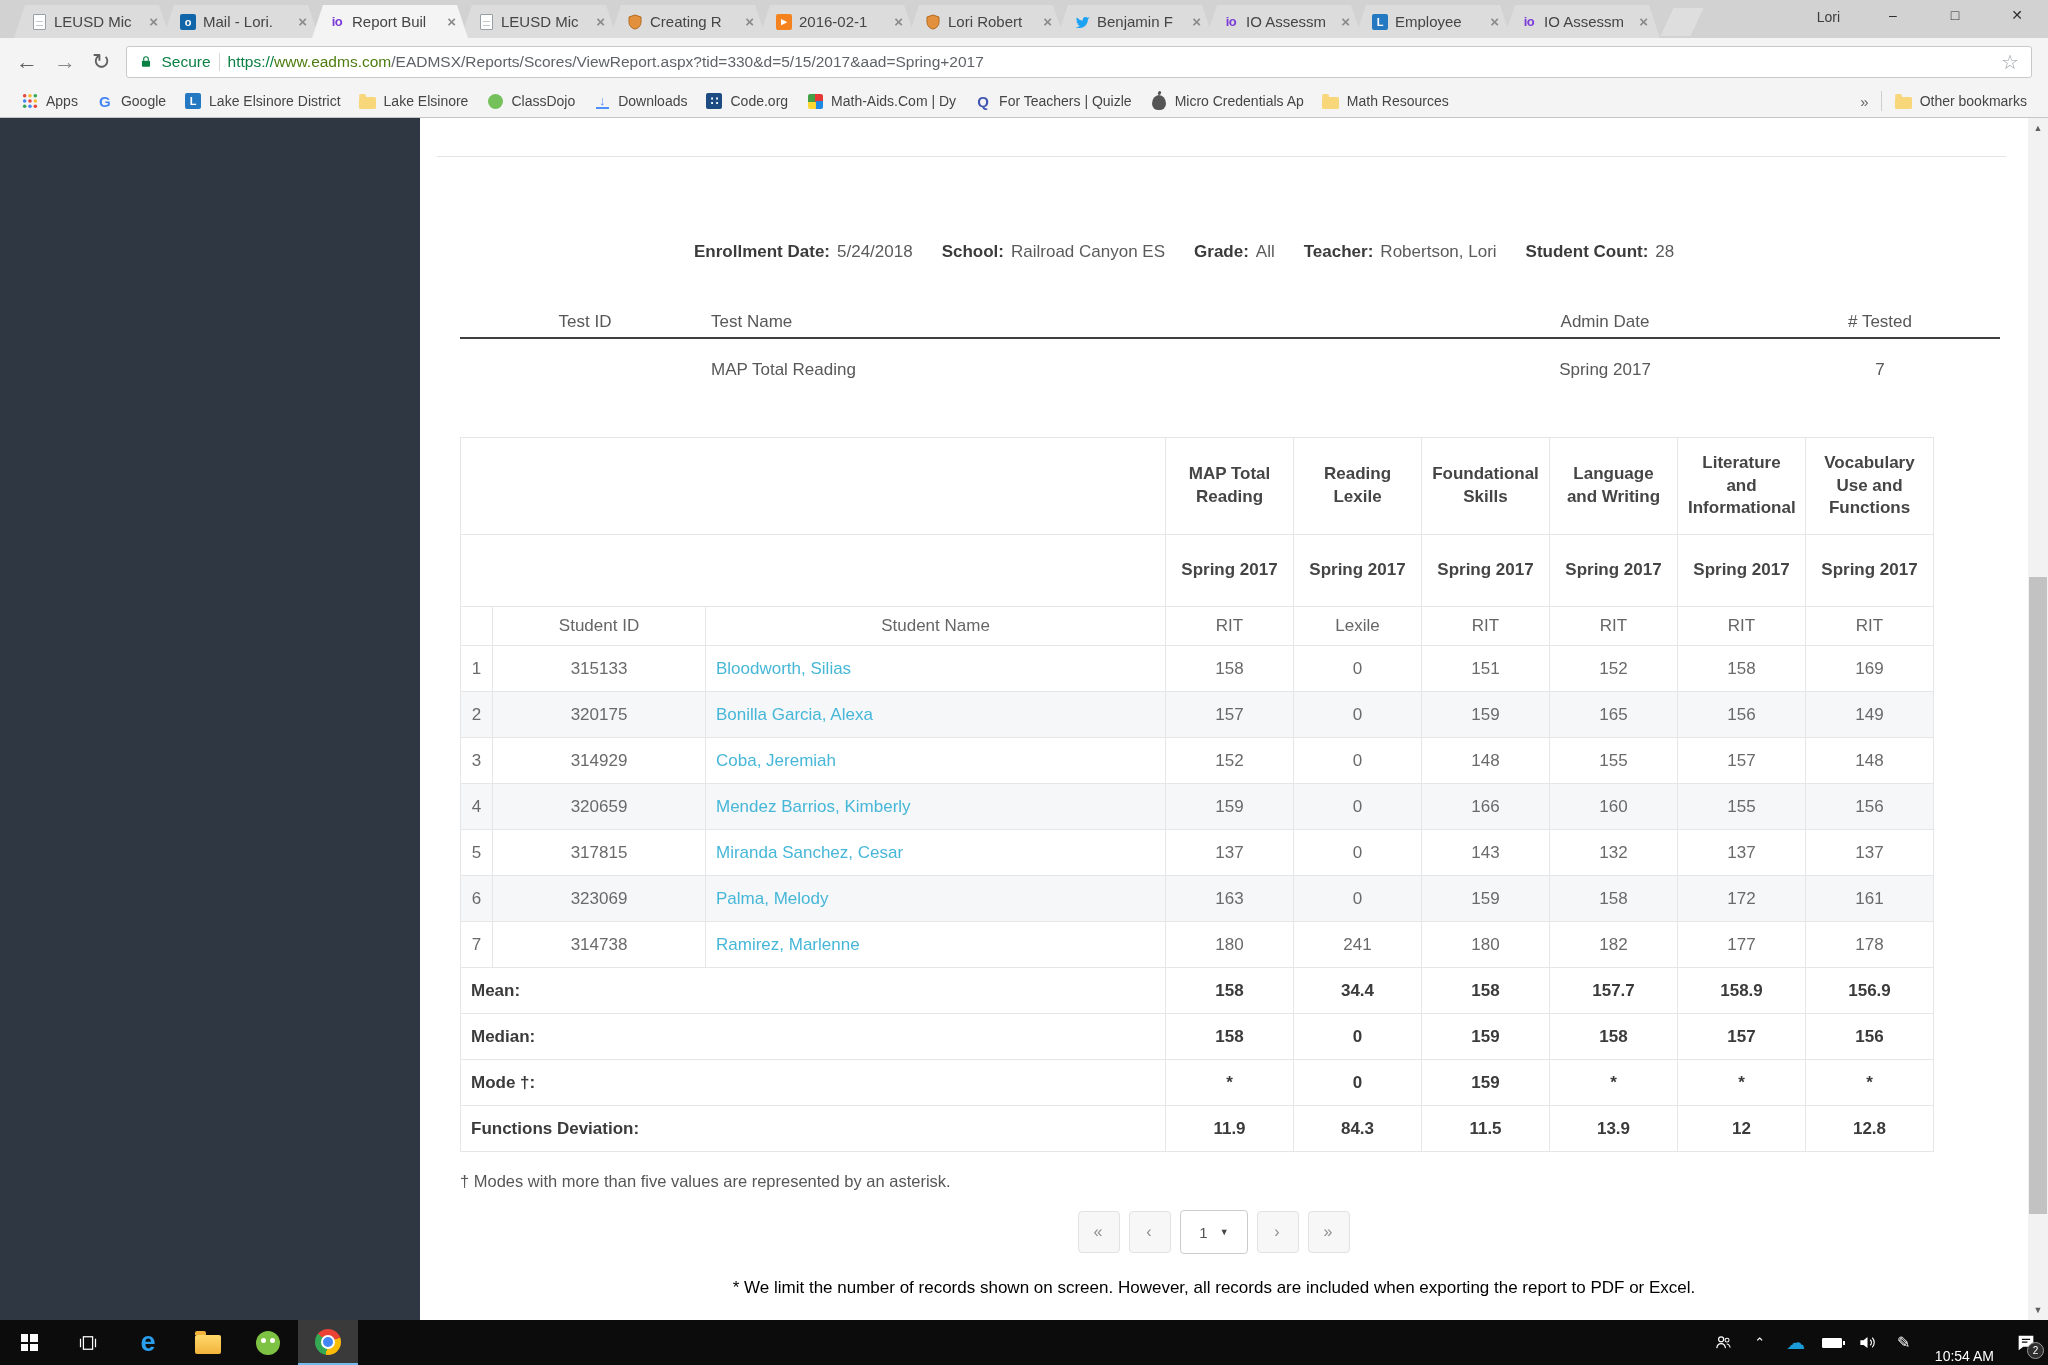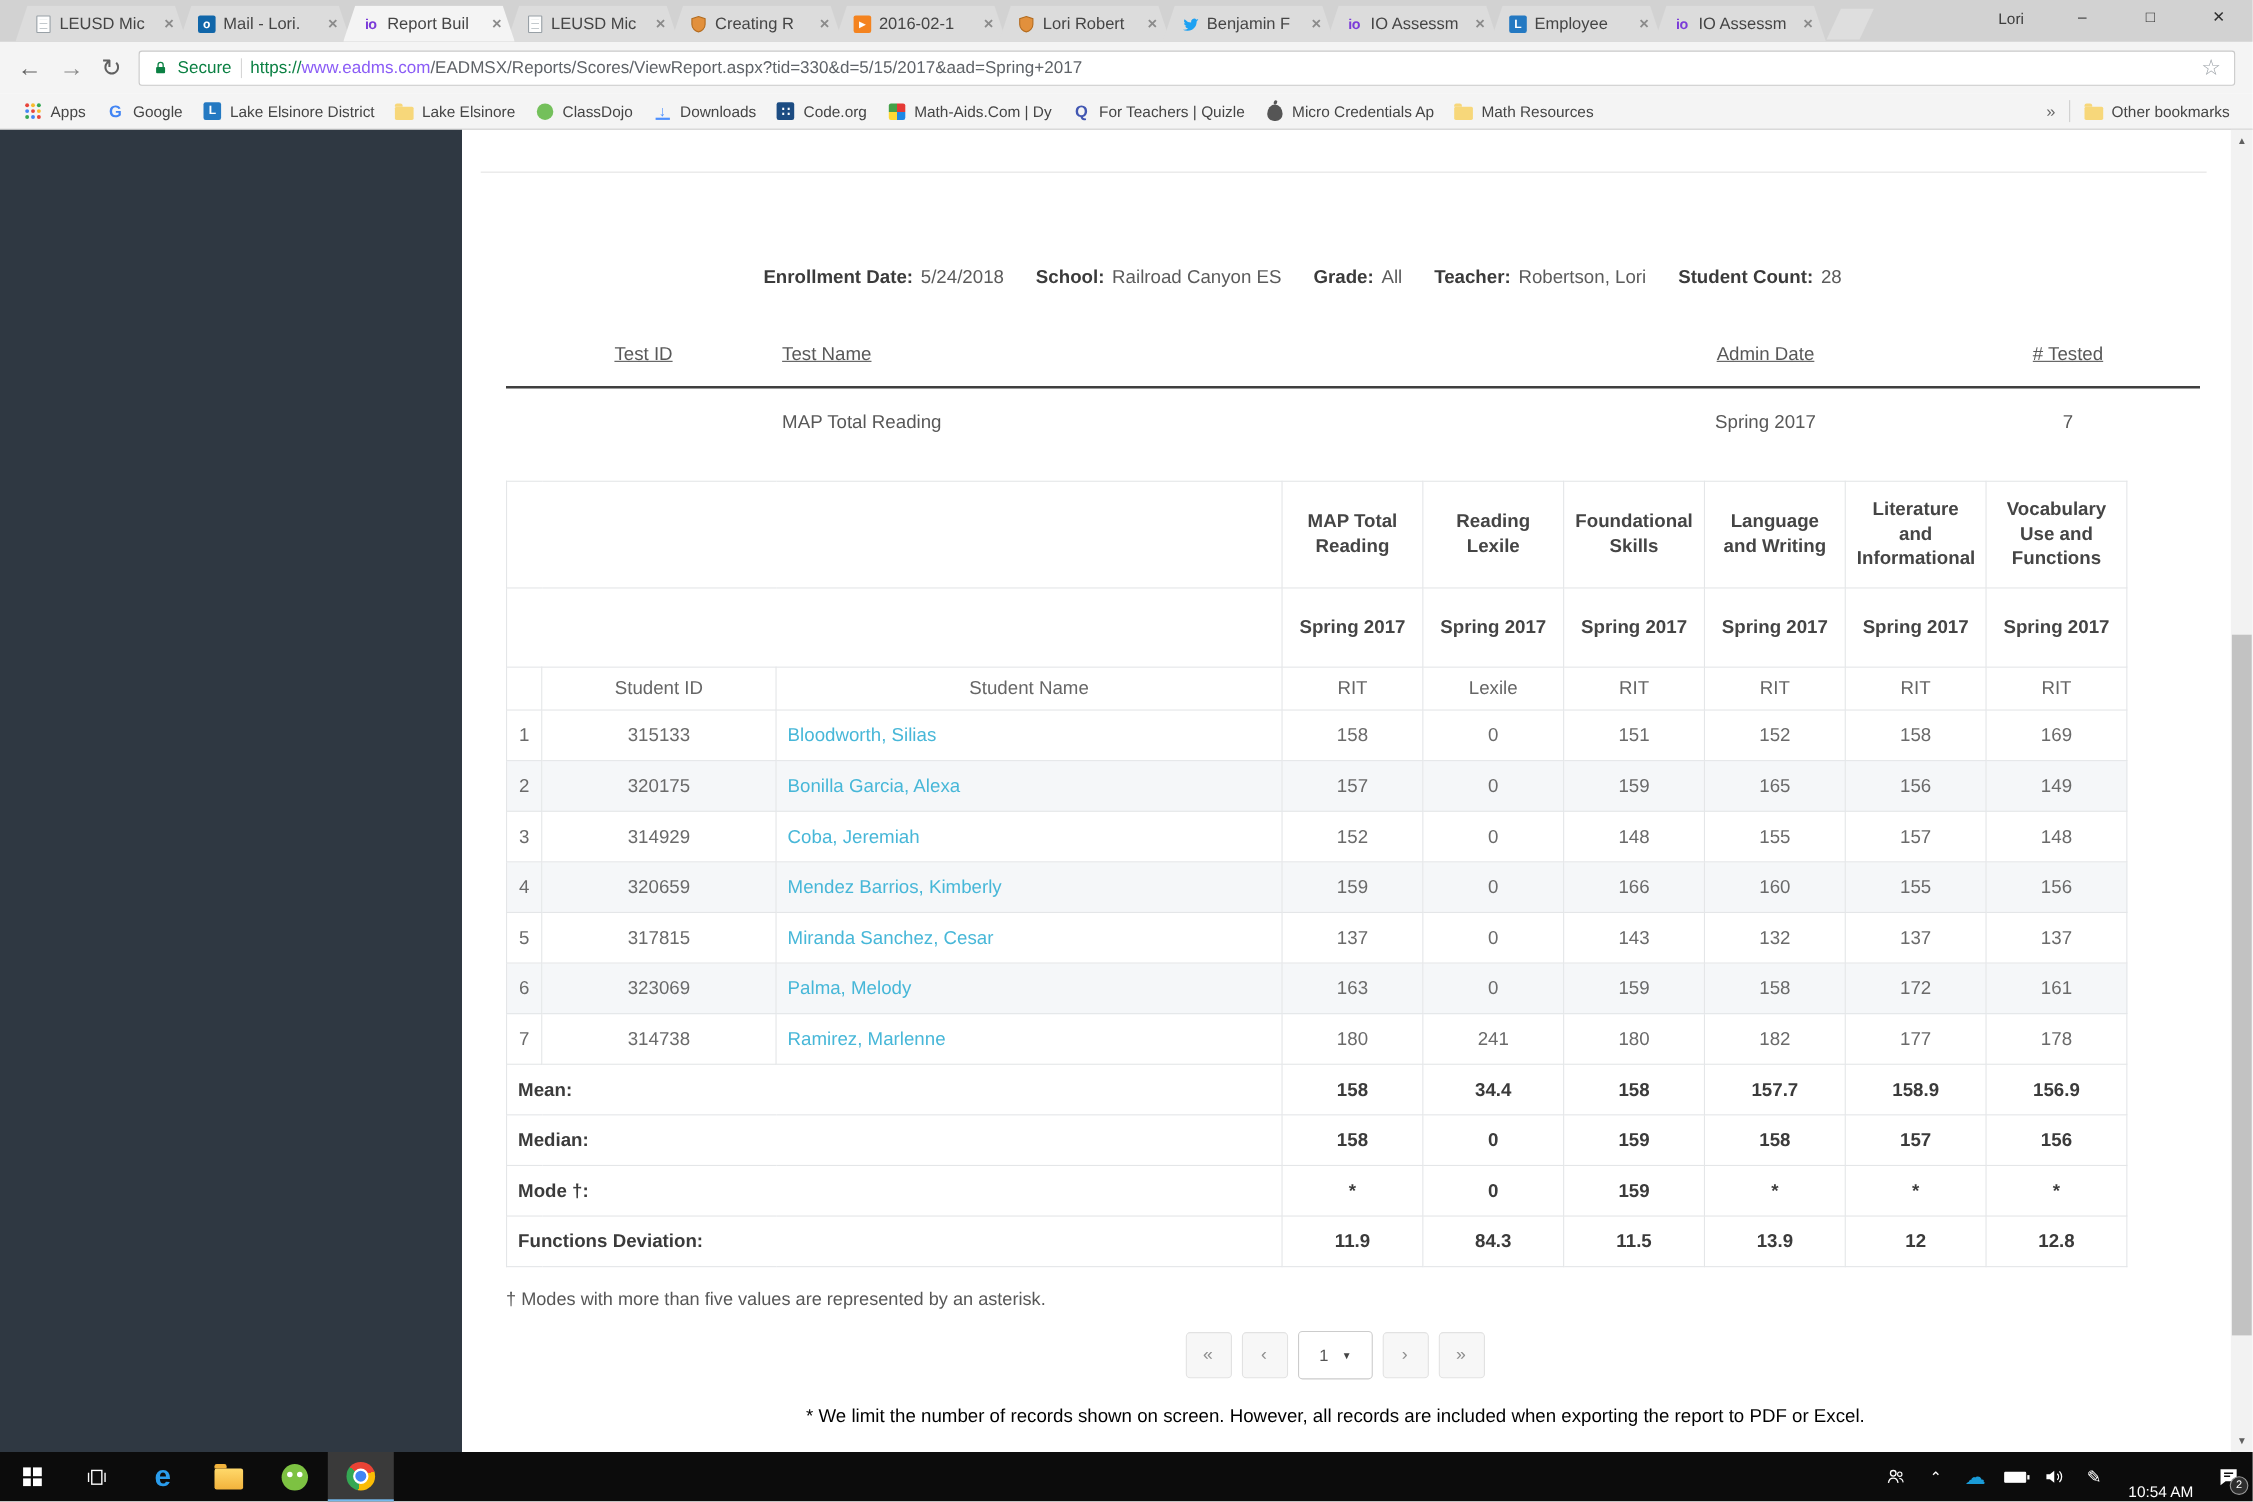--- a/index.html
+++ b/index.html
@@ -30,21 +30,21 @@
   .wbtn { width:62px; height:30px; display:flex; align-items:center; justify-content:center; font-size:14px; color:#2f2f2f; }
 
   .toolbar { height:47px; background:#f4f4f4; display:flex; align-items:center; padding:0 16px; gap:16px; flex:none; }
   .navbtn { font-size:22px; color:#606060; line-height:1; }
   .navbtn.fwd { color:#8a8a8a; }
   .omnibox { flex:1; height:32px; background:#fff; border:1px solid #c9c9c9; border-radius:3px;
              display:flex; align-items:center; padding:0 12px; gap:8px; font-size:15.5px; }
   .secure-label { color:#0b8043; }
   .ob-divider { width:1px; height:18px; background:#d6d6d6; }
   .url-scheme { color:#0b8043; }
-  .url-domain { color:#8b5cf6; }
+  .url-domain { color:#4d7c0f; }
   .url-path { color:#5f6368; }
   .star { margin-left:auto; color:#9aa0a6; font-size:20px; }
 
   .bookmarksbar { height:33px; background:#f4f4f4; border-bottom:1px solid #c6c6c6; display:flex; align-items:center; padding:0 12px; flex:none; }
   .bm { display:flex; align-items:center; gap:7px; padding:0 9px; height:26px; font-size:14px; color:#454545; white-space:nowrap; }
   .bm-spacer { flex:1; }
   .bm-chevron { color:#666; font-size:15px; padding:0 8px; }
   .bm-sep { width:1px; height:20px; background:#cfcfcf; margin:0 4px; }
 
   
@@ -71,21 +71,21 @@
   .viewport { height:1202px; display:flex; position:relative; background:#fff; flex:none; }
   .sidebar { width:420px; background:#2f3842; flex:none; }
   .content { flex:1; position:relative; font-size:17px; color:#555; }
   .top-rule { position:absolute; left:17px; right:22px; top:38px; border-top:1px solid #e3e3e3; }
 
   .report-info { position:absolute; top:124px; left:274px; display:flex; gap:29px; font-size:17px; }
   .pair b { color:#3b3b3b; }
   .pair span { margin-left:7px; color:#5b5b5b; }
 
   table.test-table { position:absolute; top:193px; left:40px; width:1540px; border-collapse:collapse; font-size:17px; color:#585858; }
-  table.test-table th { font-weight:normal; padding-bottom:19px; border-bottom:2px solid #3f3f3f;text-decoration:underline; }
+  table.test-table th { font-weight:normal; padding-bottom:5px; border-bottom:2px solid #3f3f3f; }
   table.test-table td { padding-top:18px; }
   .tt-c { text-align:center; } .tt-l { text-align:left; }
 
   table.scores-table { position:absolute; top:319px; left:40px; width:1473px; table-layout:fixed;
                        border-collapse:collapse; font-size:17px; color:#6a6a6a; text-align:center; }
   table.scores-table th, table.scores-table td { border:1px solid #e4e6e8; padding:0 10px; }
   th.group { height:97px; font-weight:bold; color:#454545; line-height:1.35; }
   th.term  { height:72px; font-weight:bold; color:#454545; line-height:1.35; }
   th.sub   { height:39px; font-weight:normal; color:#666; }
   td.blank, td.blank-num { border-left:none; }

